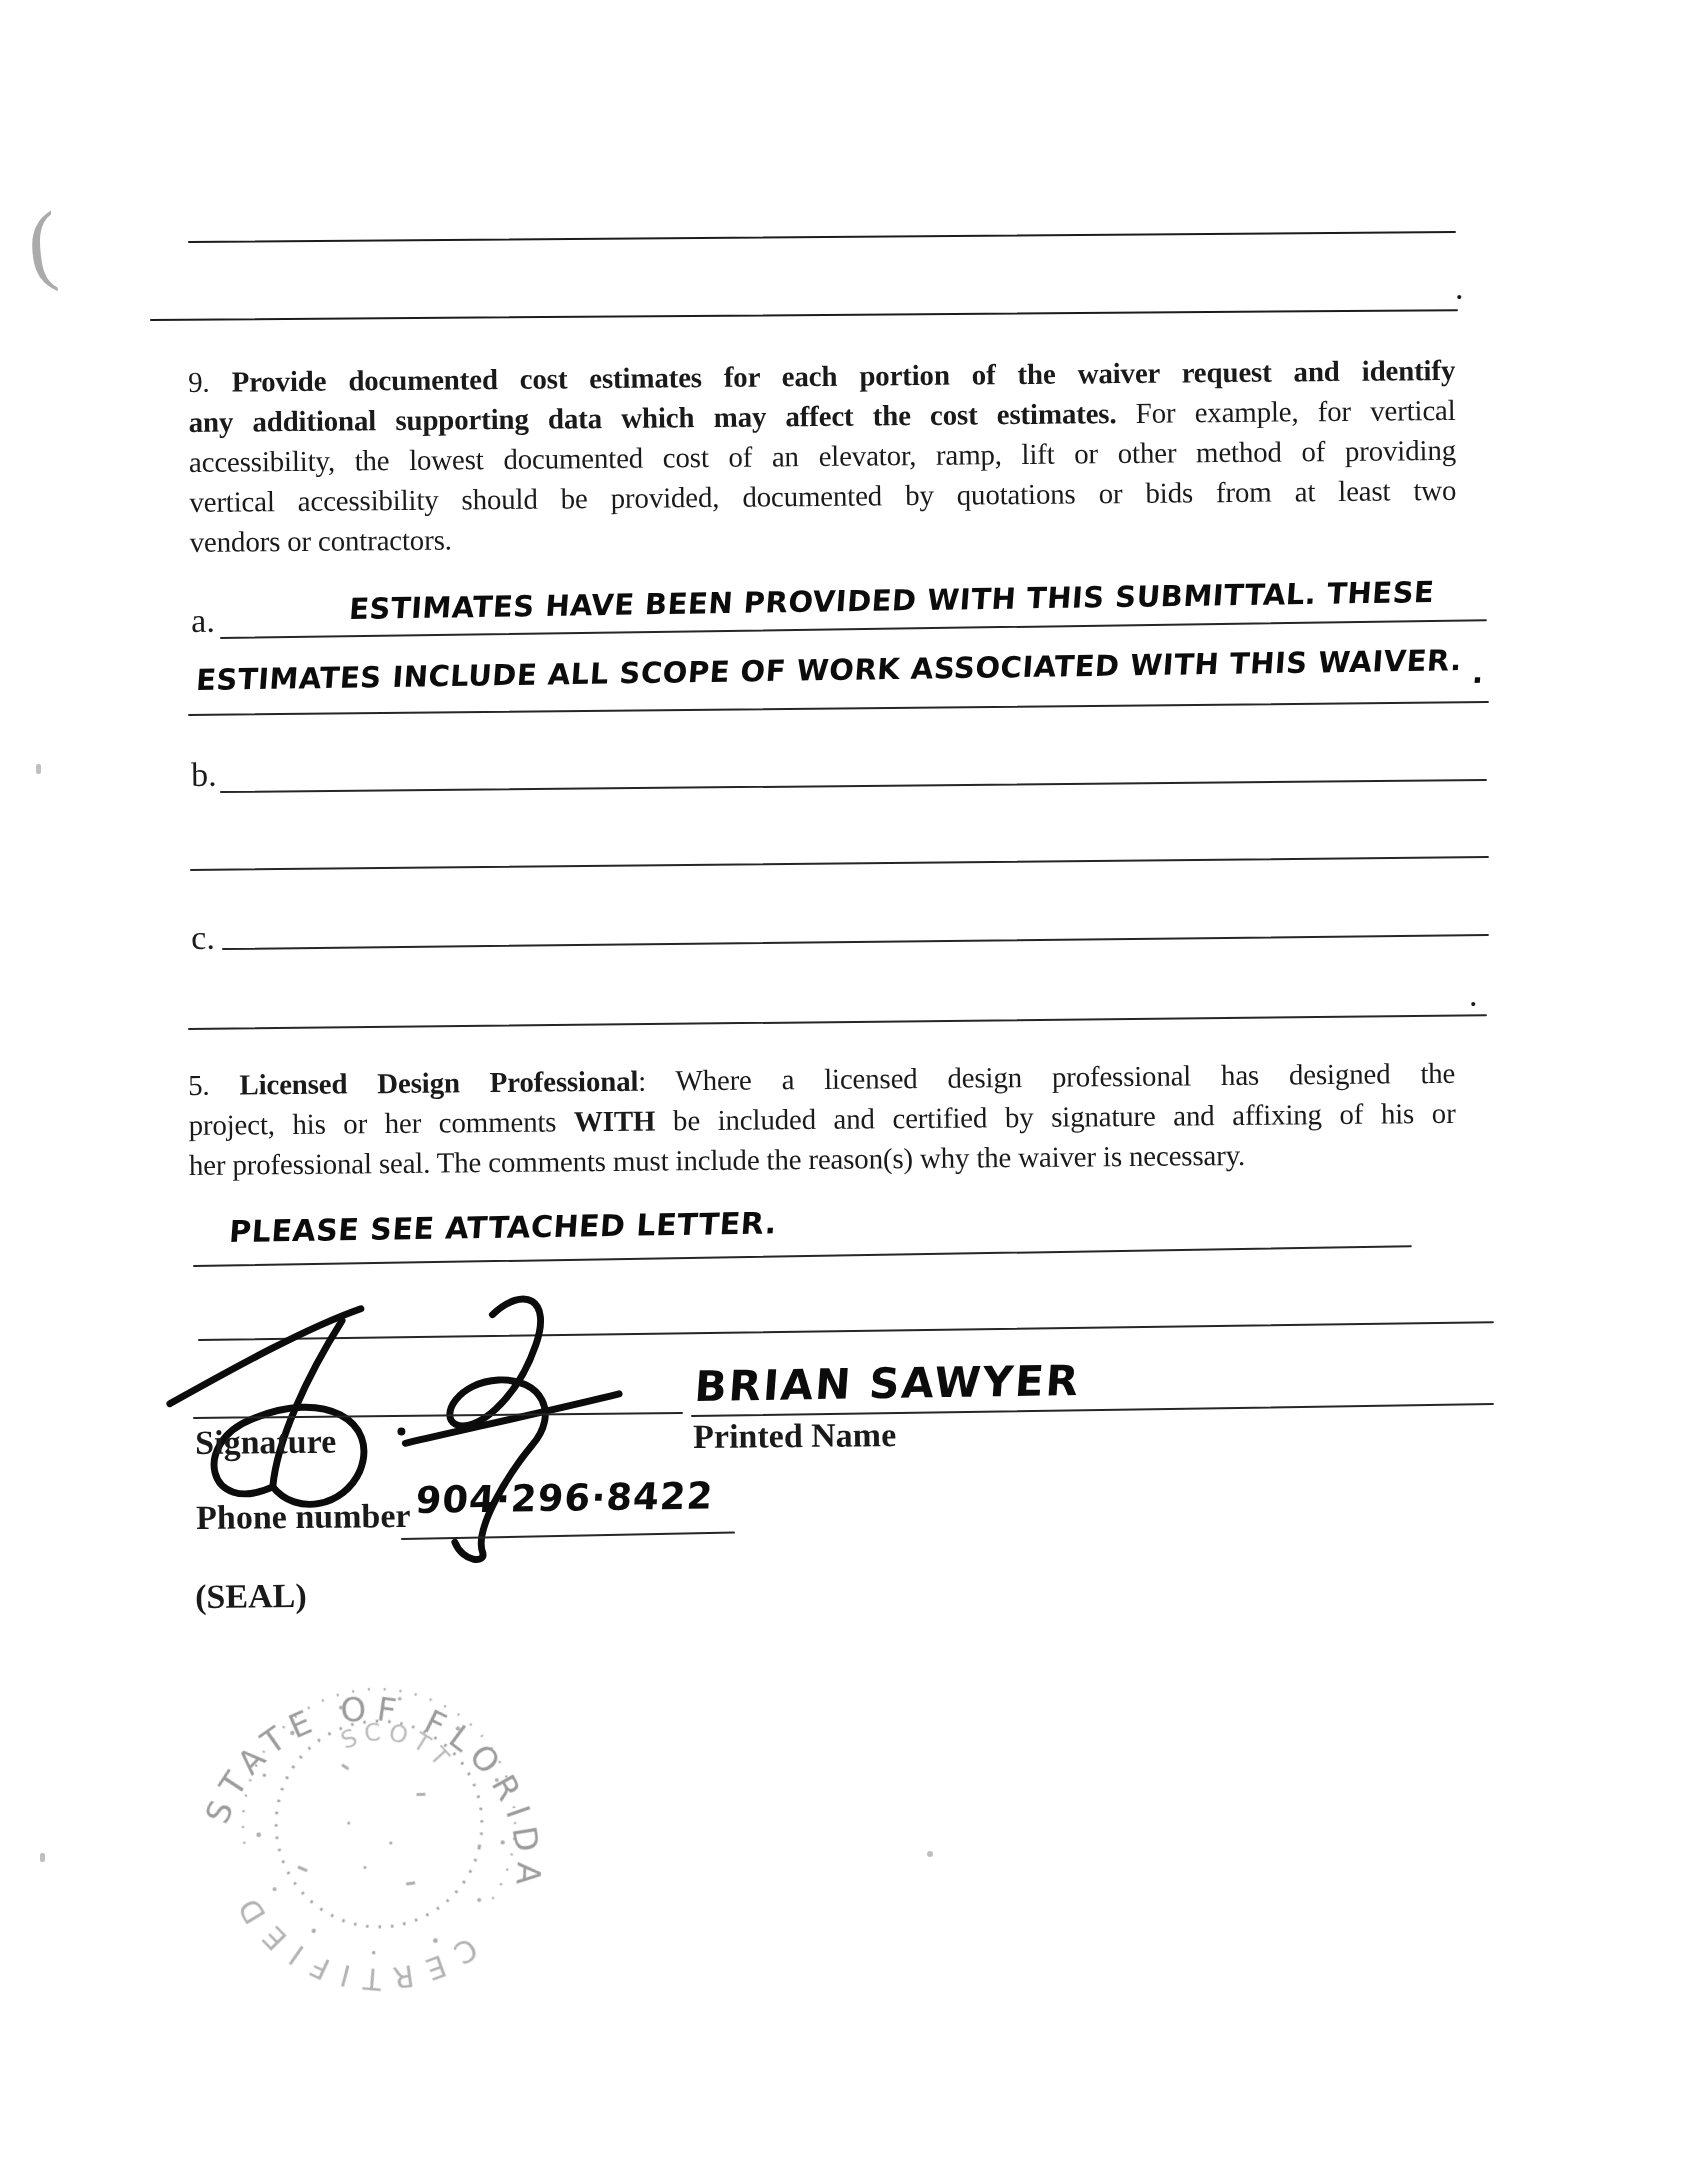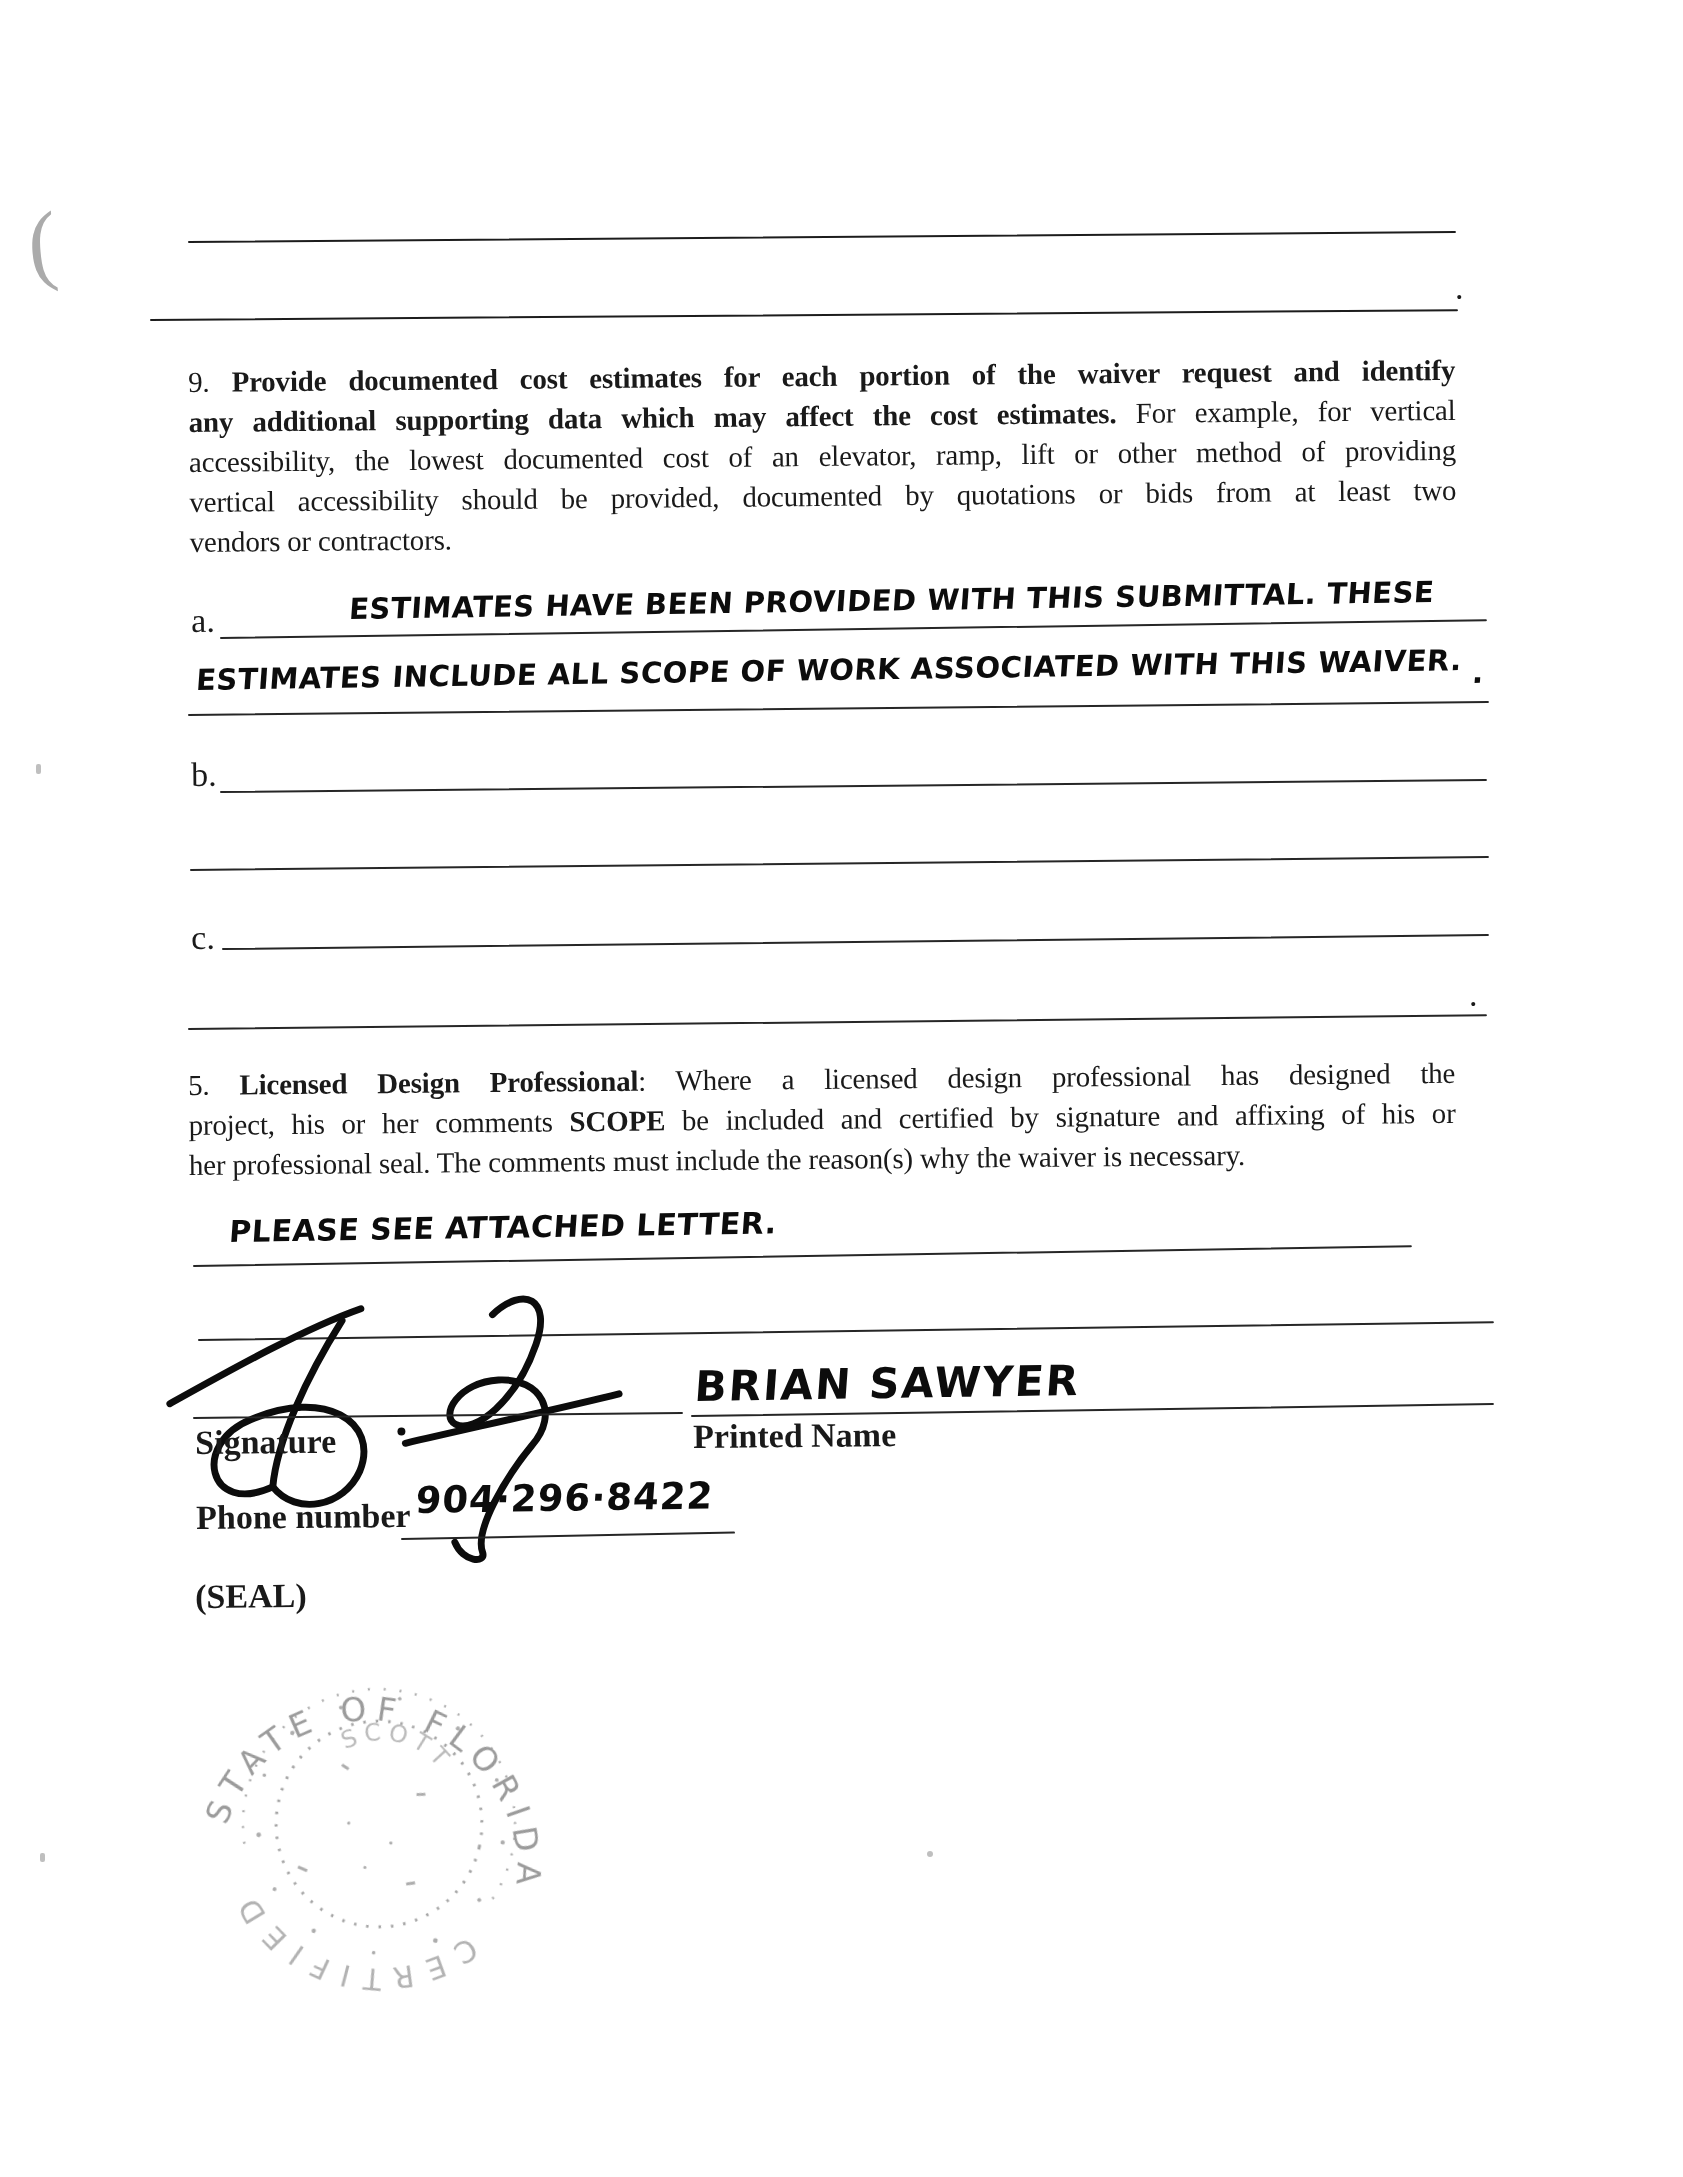--- a/index.html
+++ b/index.html
@@ -68,21 +68,21 @@
   <div class="rule thin" style="left:190px;top:869px;width:1299px;transform:rotate(-0.57deg);"></div>
 
   <div class="abs item-letter tilt" style="left:191px;top:919px;">c.</div>
   <div class="rule thin" style="left:222px;top:948px;width:1267px;transform:rotate(-0.63deg);"></div>
 
   <div class="abs dot" style="left:1469px;top:976px;">.</div>
   <div class="rule thin" style="left:188px;top:1028px;width:1299px;transform:rotate(-0.61deg);"></div>
 
   <div class="abs para tilt" style="left:188px;top:1065px;">
     <span class="p-line"><span>5. </span><span class="b">Licensed Design Professional</span><span>: Where a licensed design professional has designed the</span></span>
-    <span class="p-line"><span>project, his or her comments </span><span class="b">SCOPE</span><span> be included and certified by signature and affixing of his or</span></span>
+    <span class="p-line"><span>project, his or her comments </span><span class="b">WITH</span><span> be included and certified by signature and affixing of his or</span></span>
     <span class="p-line last"><span>her professional seal. The comments must include the reason(s) why the waiver is necessary.</span></span>
   </div>
 
   <div class="abs hw" style="left:228px;top:1214px;font-size:30px;">PLEASE SEE ATTACHED LETTER.</div>
   <div class="rule thin" style="left:193px;top:1265px;width:1219px;transform:rotate(-0.93deg);"></div>
 
   <div class="rule thin" style="left:198px;top:1339px;width:1296px;transform:rotate(-0.79deg);"></div>
 
   <svg class="abs" style="left:156px;top:1283px;" width="475" height="282" viewBox="0 0 480 285">
     <g fill="none" stroke="#0c0c0c" stroke-width="7" stroke-linecap="round">

